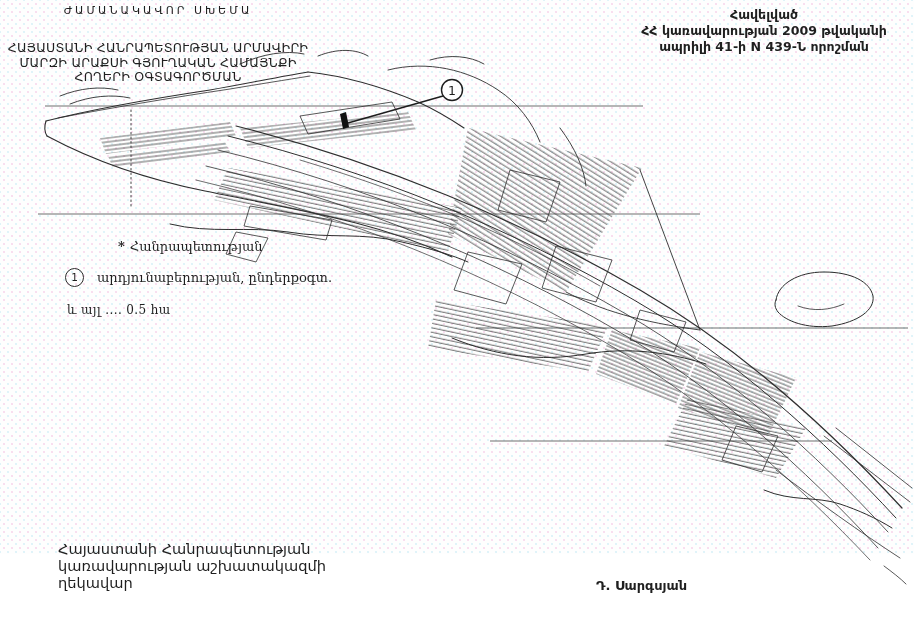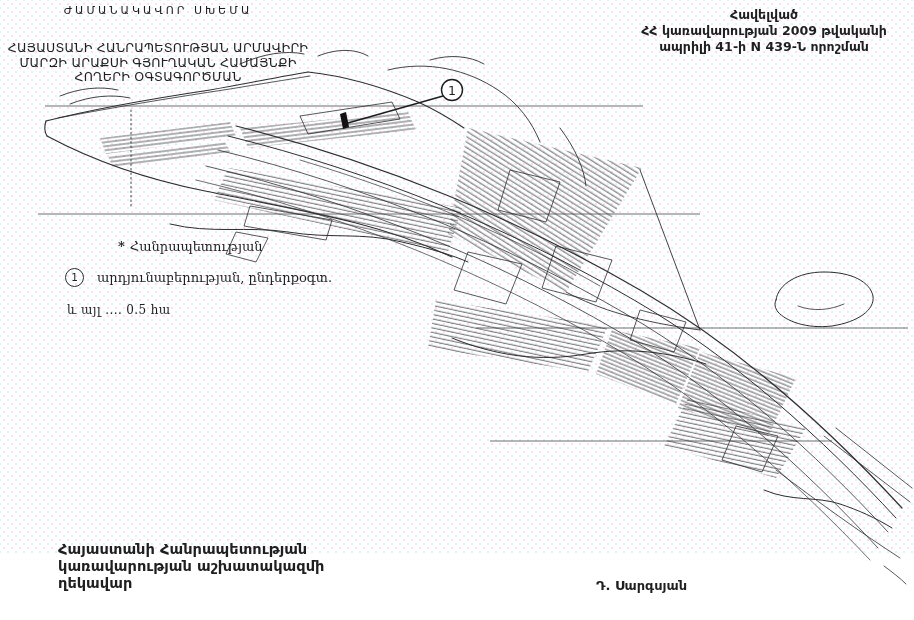--- a/index.html
+++ b/index.html
@@ -33,21 +33,21 @@
   .legend-note{position:absolute;left:118px;top:239px;font-size:13px;font-family:"DejaVu Serif","DejaVu Sans",serif;white-space:nowrap;}
   .legend-note .star{font-weight:700;margin-right:5px;}
   .legend-item{position:absolute;left:65px;top:268px;font-size:13px;font-family:"DejaVu Serif","DejaVu Sans",serif;white-space:nowrap;display:flex;align-items:center;}
   .circle-num{
     display:inline-block;width:17px;height:17px;border:1.2px solid #2b2b2b;border-radius:50%;
     text-align:center;line-height:17px;font-size:10.5px;margin-right:13px;background:transparent;
     font-family:"DejaVu Sans",sans-serif;
   }
   .legend-area{position:absolute;left:67px;top:303px;font-size:12px;font-family:"DejaVu Serif","DejaVu Sans",serif;letter-spacing:.4px;white-space:nowrap;}
 
-  .sig{left:58px;top:540px;width:330px;font-weight:700;font-size:14.6px;line-height:17px;}
+  .sig{left:58px;top:540px;width:330px;font-weight:400;font-size:14.6px;line-height:17px;}
   .sig-name{left:596px;top:578px;font-weight:700;font-size:13px;white-space:nowrap;}
 </style>
 </head>
 <body>
 
 <div class="paper">
 
   <svg class="map" width="914" height="620" viewBox="0 0 914 620" fill="none">
     <defs>
       <pattern id="ph1" patternUnits="userSpaceOnUse" width="8" height="4" patternTransform="rotate(-7)">

